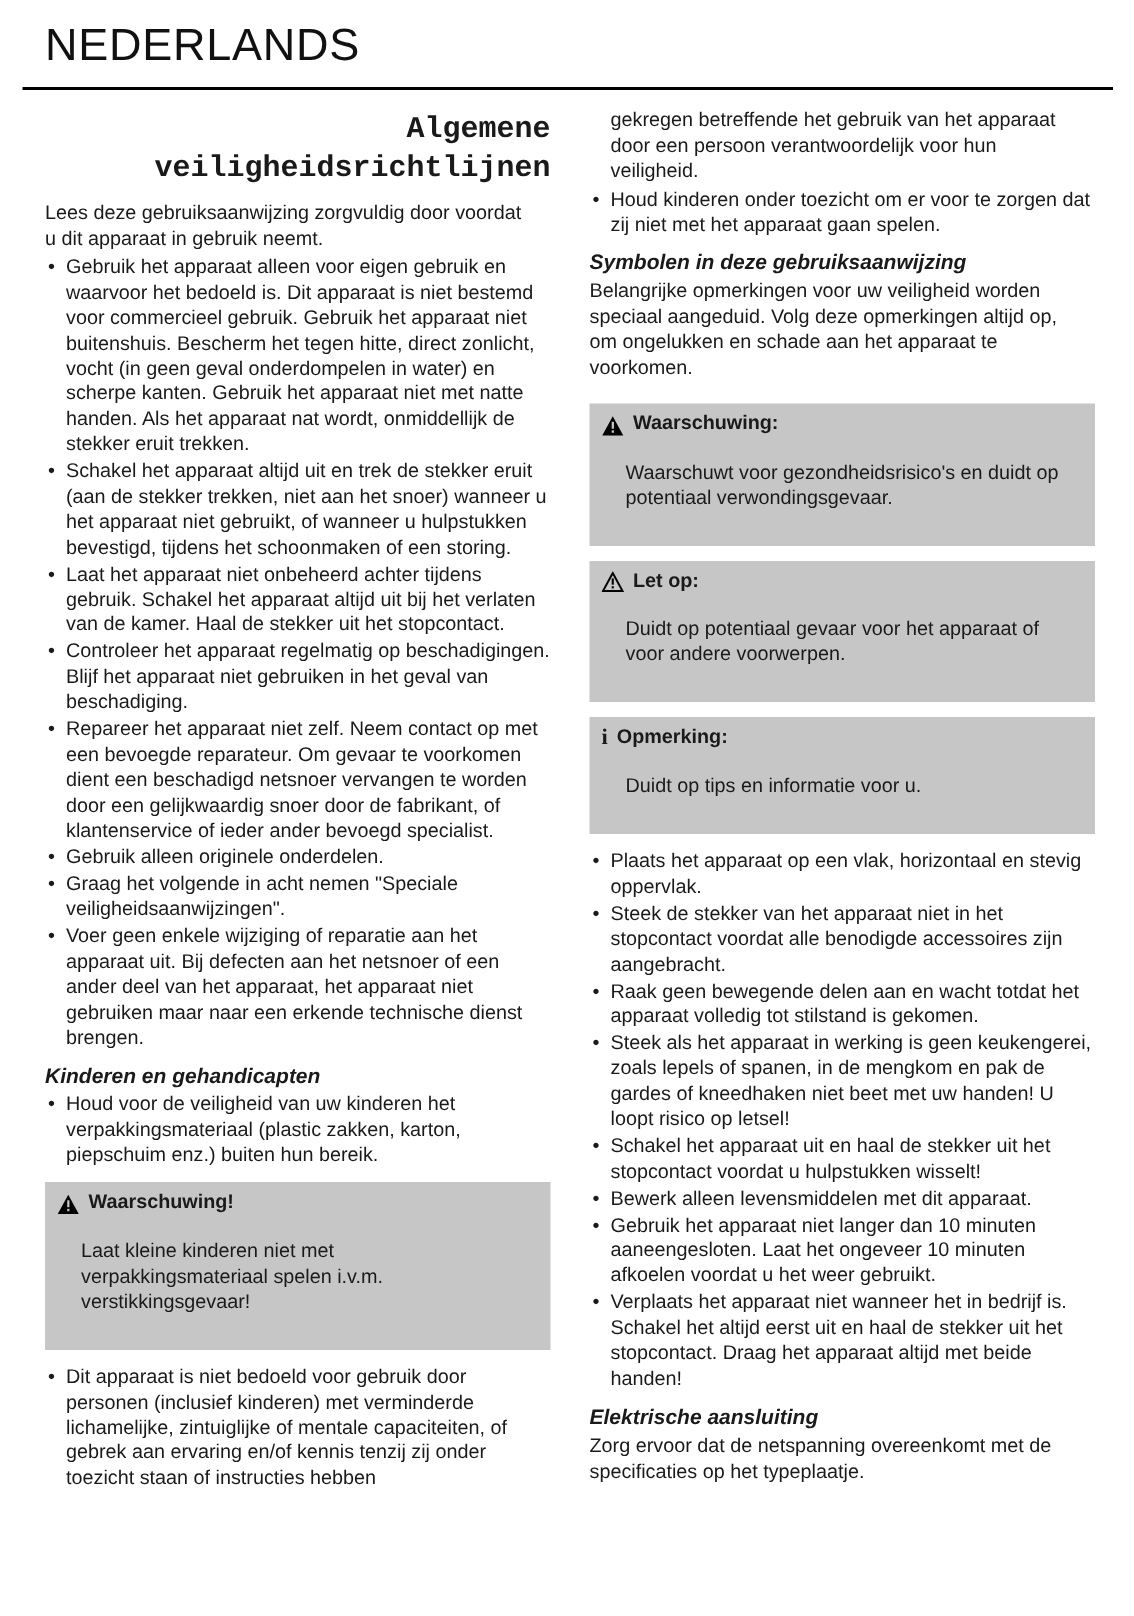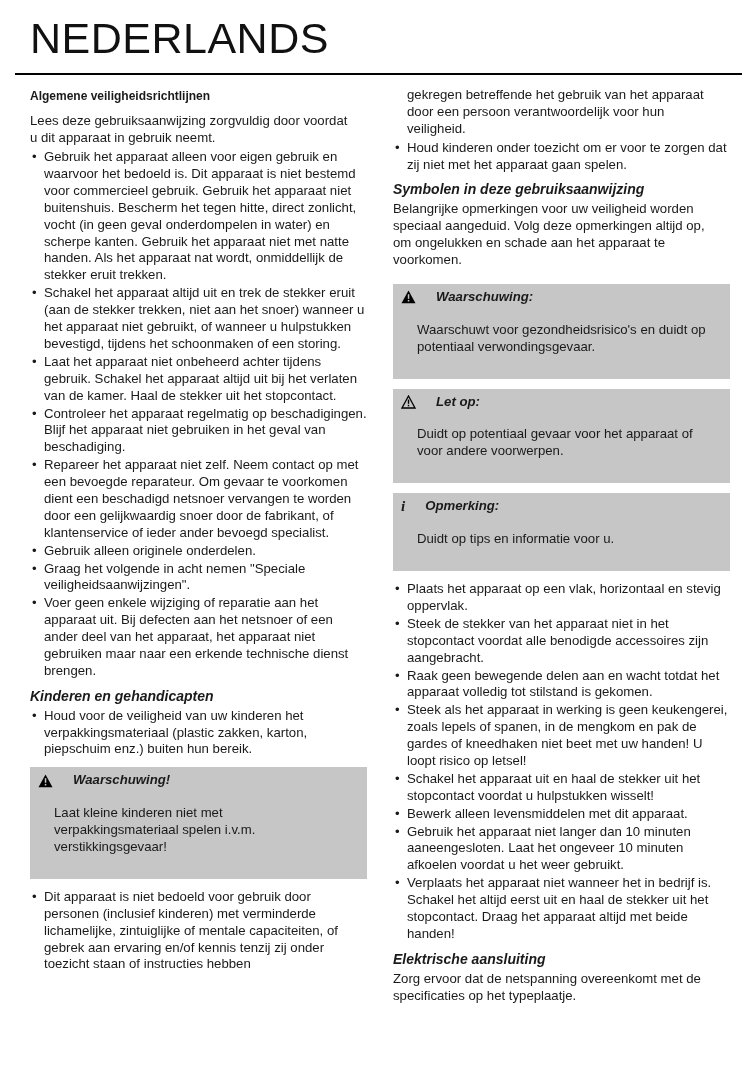--- a/index.html
+++ b/index.html
@@ -6,39 +6,40 @@
   html, body { background: #ffffff; }
   body {
     width: 756px; height: 1077px;
     font-family: "Liberation Sans", sans-serif;
     color: #1a1a1a;
     overflow: hidden;
   }
   .page { width: 756px; height: 1077px; padding: 14px 26px 0 30px; }
 
   .lang-title {
-    font-size: 43px;
+    font-size: 30px;
     font-weight: 400;
     letter-spacing: 0.5px;
     color: #111;
   }
   .title-rule {
     border: none;
     border-top: 2px solid #000;
     margin: 10px -12px 12px -15px;
   }
 
   .columns { display: flex; gap: 26px; }
   .col { flex: 1 1 0; font-size: 13.2px; line-height: 1.28; }
 
   h2.center-heading {
-    font-size: 12px;
-    font-weight: bold;
-    text-align: left;
+    font-size: 20px;
+    font-weight: bold;
+    text-align: right;
     margin: 2px 0 9px 0;
+    font-family: Liberation Mono, monospace;
   }
   h3.sub-heading {
     font-size: 14px;
     font-weight: bold;
     margin: 8px 0 2px 0;
     font-style: italic;
   }
   p.body-text { margin: 0 12px 2px 0; }
   p.indented { padding-left: 14px; }
 
@@ -56,24 +57,23 @@
   }
 
   .gray-box {
     background: #c6c6c6;
     padding: 5px 8px 7px 8px;
     margin: 9px 0 10px 0;
   }
   .gray-box .box-title {
     font-weight: bold;
     display: flex;
-    align-items: center;
-    gap: 20px;
+    align-items: flex-end;
+    gap: 6px;
     margin-bottom: 1px;
-    font-style: italic;
   }
   .gray-box .box-text { margin: 16px; }
   .icon { display: inline-flex; align-items: center; flex: 0 0 auto; }
   .info-glyph {
     font-family: "Liberation Serif", serif;
     font-weight: bold;
     font-size: 15px;
     line-height: 1;
   }
   .bold { font-weight: normal; }

